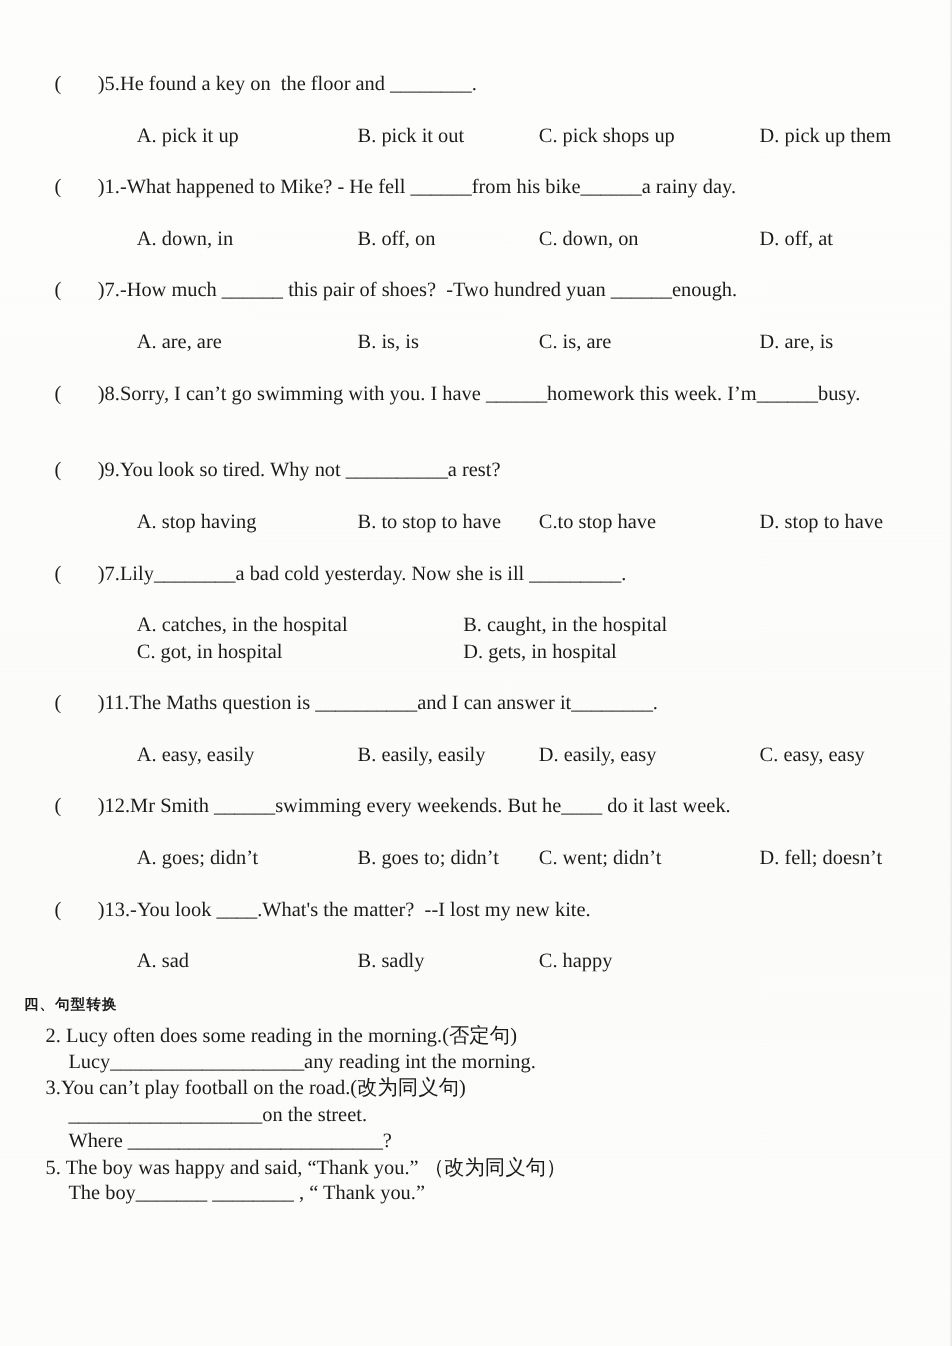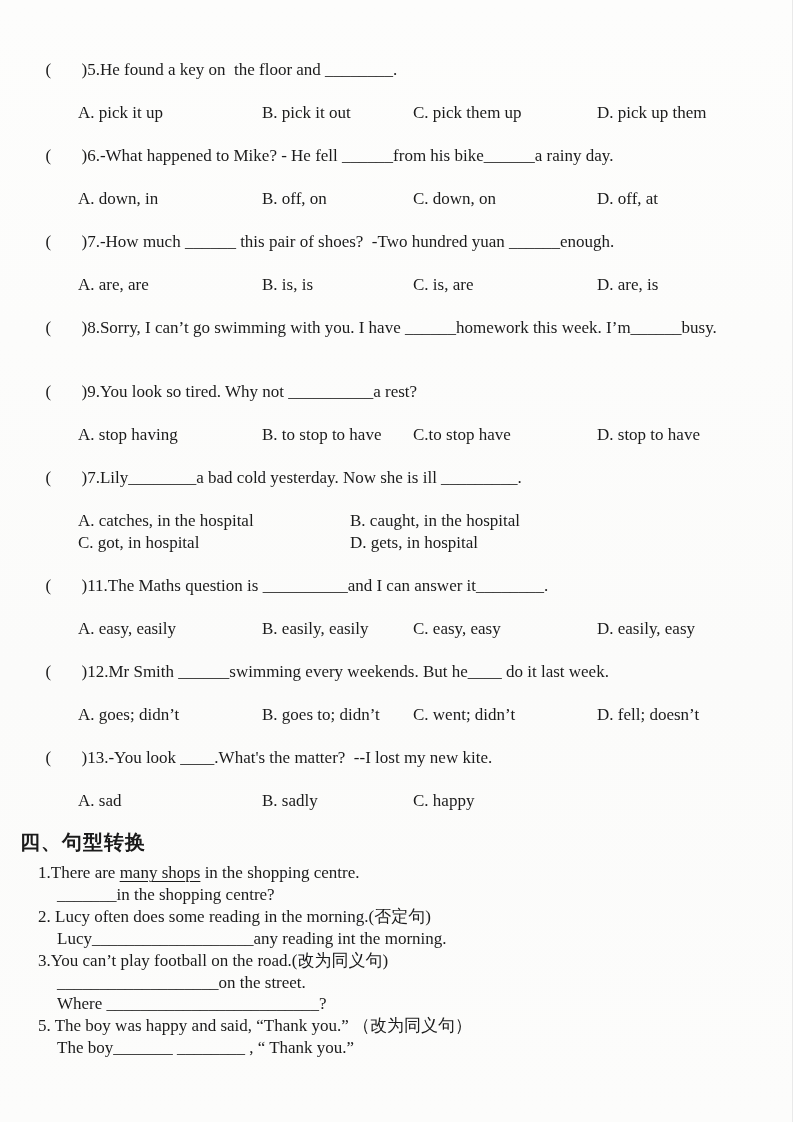--- a/index.html
+++ b/index.html
@@ -15,28 +15,28 @@
     background:linear-gradient(180deg,#fdfdfc 0%, #fbfbfa 60%, #fcfcfb 100%);
     color:#1b1b1b;
     font-size:17px;
     padding-top:37px;
     overflow:hidden;
   }
   
   .mc { line-height:21.5px; }
   .qline { padding-left:20px; white-space:pre-wrap; }
   .br { display:inline-block; width:36px; }
-  .opts { display:grid; padding-left:78px; white-space:pre-wrap; }
+  .opts { display:grid; padding-left:114px; white-space:pre-wrap; }
   .c4 { grid-template-columns:184px 151px 184px auto; }
   .c2 { grid-template-columns:272px auto; }
   .opt { display:block; }
   
   .sec-h {
     font-weight:bold;
-    font-size:20px;
+    font-size:12px;
     margin:18px 0 6px 20px;
     letter-spacing:1px;
   }
   
   .s4 { line-height:21.9px; }
   .iline { margin-left:38px; white-space:pre-wrap; }
   .aline { margin-left:57px; white-space:pre-wrap; }
   .u { text-decoration:underline; text-decoration-thickness:1.4px; text-underline-offset:3px; }
 </style>
 </head>
@@ -45,26 +45,26 @@
 <div class="page">
 
   <section class="mc">
 
     <div class="qline">
       <span class="br">(</span><span class="qt">)5.He found a key on  the floor and ________.</span>
     </div>
     <div class="opts c4">
       <span class="opt">A. pick it up</span>
       <span class="opt">B. pick it out</span>
-      <span class="opt">C. pick them up</span>
+      <span class="opt">C. pick shops up</span>
       <span class="opt">D. pick up them</span>
     </div>
 
     <div class="qline">
-      <span class="br">(</span><span class="qt">)6.-What happened to Mike? - He fell ______from his bike______a rainy day.</span>
+      <span class="br">(</span><span class="qt">)1.-What happened to Mike? - He fell ______from his bike______a rainy day.</span>
     </div>
     <div class="opts c4">
       <span class="opt">A. down, in</span>
       <span class="opt">B. off, on</span>
       <span class="opt">C. down, on</span>
       <span class="opt">D. off, at</span>
     </div>
 
     <div class="qline">
       <span class="br">(</span><span class="qt">)7.-How much ______ this pair of shoes?  -Two hundred yuan ______enough.</span>
@@ -99,22 +99,22 @@
       <span class="opt">C. got, in hospital</span>
       <span class="opt">D. gets, in hospital</span>
     </div>
 
     <div class="qline">
       <span class="br">(</span><span class="qt">)11.The Maths question is __________and I can answer it________.</span>
     </div>
     <div class="opts c4">
       <span class="opt">A. easy, easily</span>
       <span class="opt">B. easily, easily</span>
+      <span class="opt">D. easily, easy</span>
       <span class="opt">C. easy, easy</span>
-      <span class="opt">D. easily, easy</span>
     </div>
 
     <div class="qline">
       <span class="br">(</span><span class="qt">)12.Mr Smith ______swimming every weekends. But he____ do it last week.</span>
     </div>
     <div class="opts c4">
       <span class="opt">A. goes; didn’t</span>
       <span class="opt">B. goes to; didn’t</span>
       <span class="opt">C. went; didn’t</span>
       <span class="opt">D. fell; doesn’t</span>
@@ -128,24 +128,20 @@
       <span class="opt">B. sadly</span>
       <span class="opt">C. happy</span>
     </div>
 
   </section>
 
   <div class="sec-h">四、句型转换</div>
 
   <section class="s4">
 
-    <div>
-      <div class="iline"><span>1.There are </span><span class="u">many shops</span><span> in the shopping centre.</span></div>
-      <div class="aline"><span>_______in the shopping centre?</span></div>
-    </div>
 
     <div>
       <div class="iline"><span>2. Lucy often does some reading in the morning.(否定句)</span></div>
       <div class="aline"><span>Lucy___________________any reading int the morning.</span></div>
     </div>
 
     <div>
       <div class="iline"><span>3.You can’t play football on the road.(改为同义句)</span></div>
       <div class="aline"><span>___________________on the street.</span></div>
     </div>

